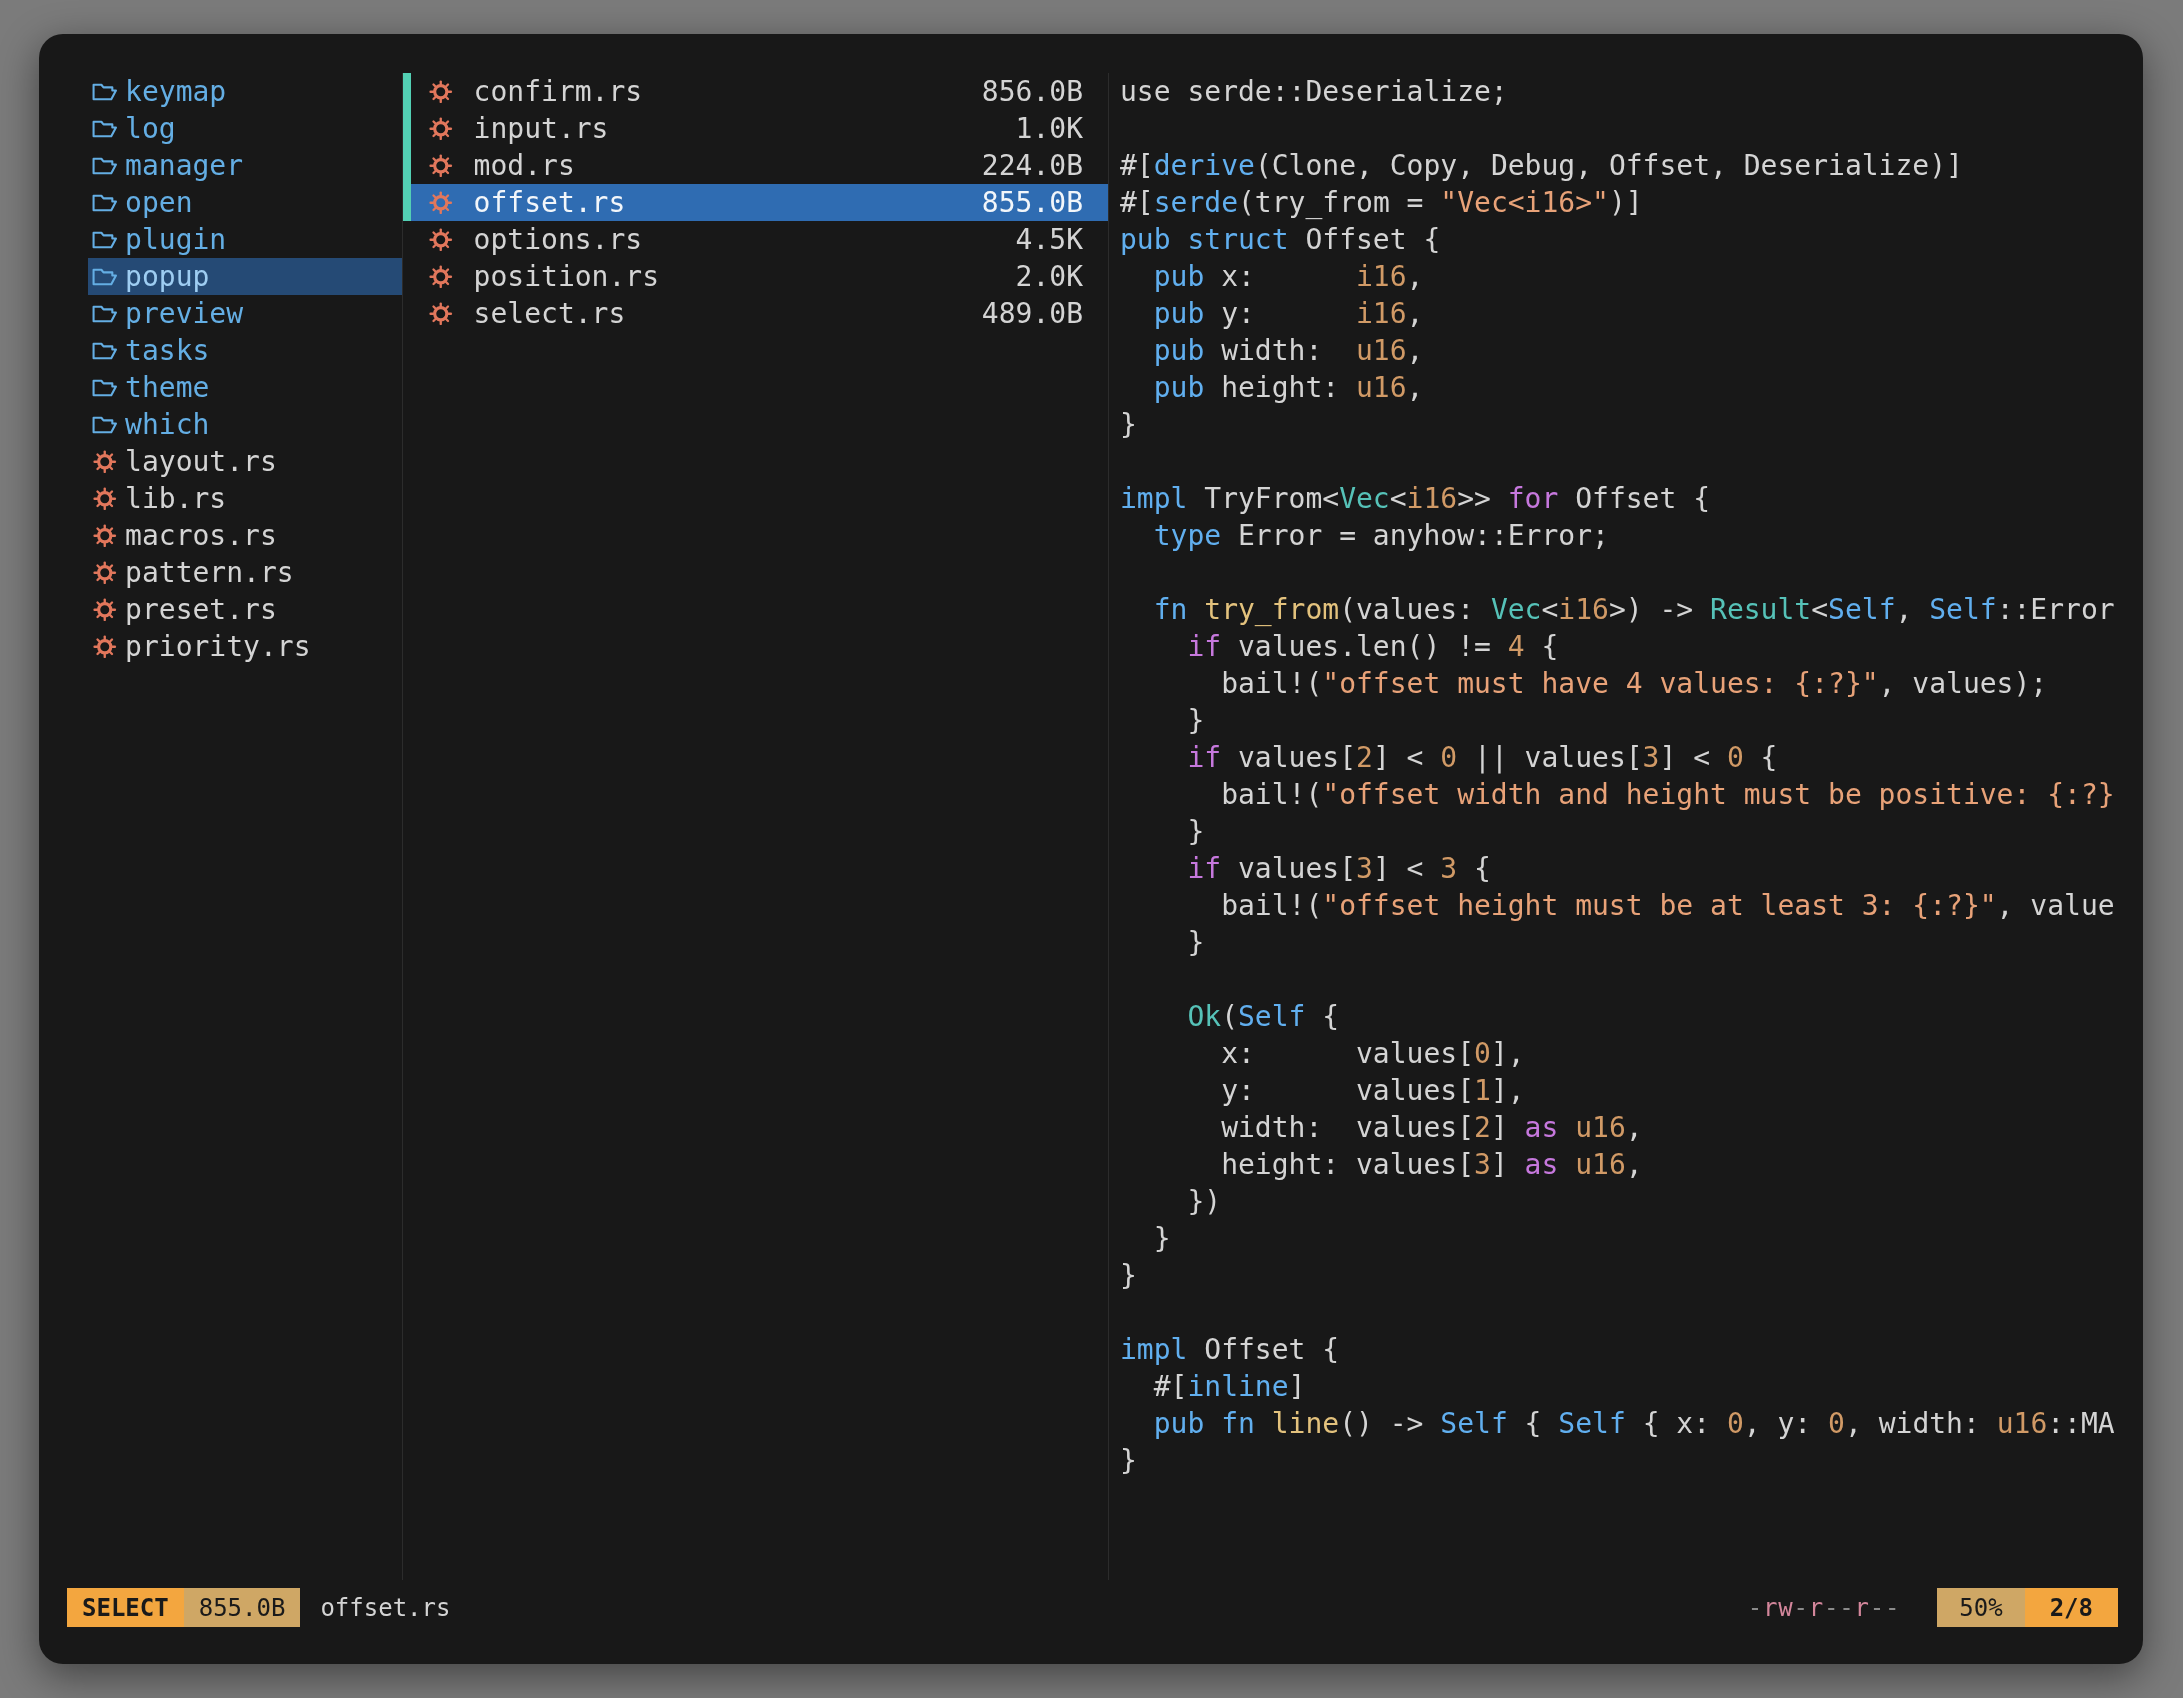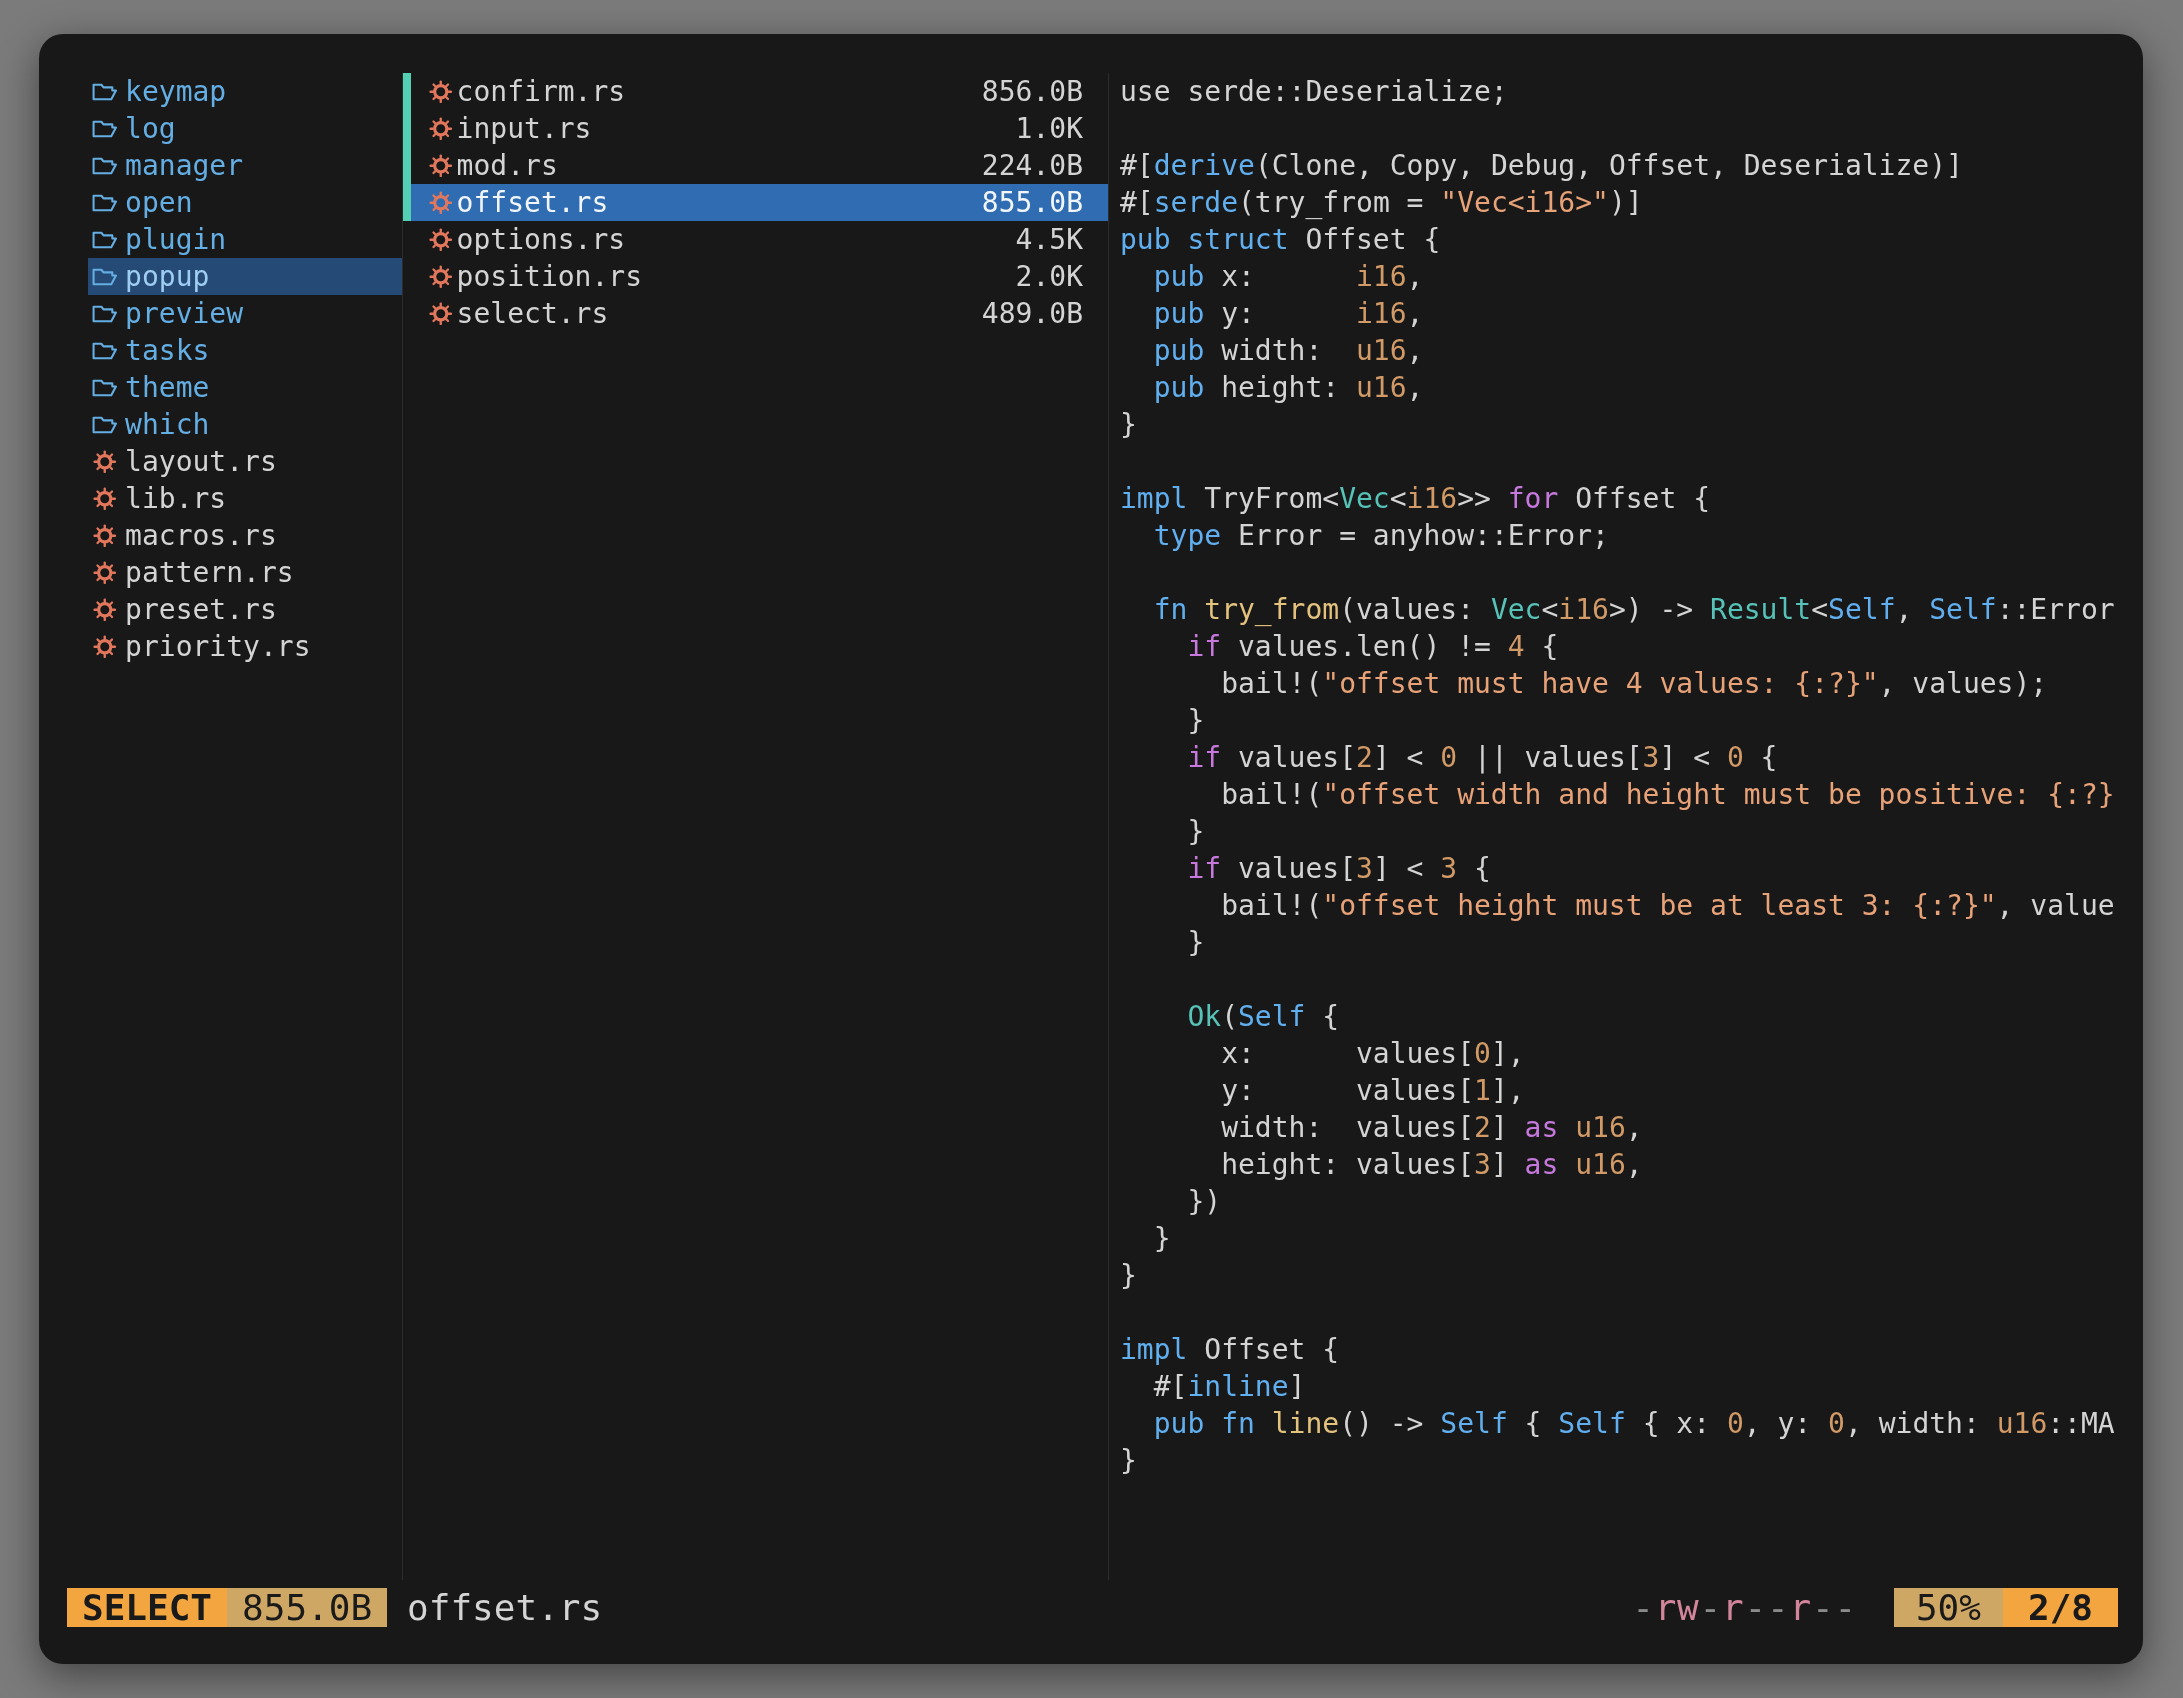--- a/index.html
+++ b/index.html
@@ -27,38 +27,38 @@
   .srow.dir .icon{color:var(--dir_blue,#64aee4)}
   .srow.file .label{color:var(--fg,#d4d4d4)}
   .srow.file .icon{color:var(--rust_orange,#e2775c)}
   .srow.sel{background:var(--sel_dir_bg,#254a75)}
   .srow.sel .label{color:var(--sel_dir_fg,#9ecdf2)}
 
   .frow{height:37px;display:flex;align-items:center;padding-right:25px;font-size:28px;color:var(--fg,#d4d4d4)}
   .frow .marker{width:7.6px;height:37px;flex:none}
   .frow .marker.on{background:var(--marker_teal,#53d0b4)}
   .frow .icon{color:var(--rust_orange,#e2775c);margin-left:17px}
-  .frow .fname{margin-left:2px;white-space:pre}
+  .frow .fname{margin-left:19px;white-space:pre}
   .frow .fsize{margin-left:auto;white-space:pre}
   .frow.sel{background:var(--sel_file_bg,#2f6cb2)}
   .frow.sel .fname,.frow.sel .fsize{color:var(--sel_file_fg,#f2f6fa)}
 
   .icon{display:inline-flex;width:27px;justify-content:center;align-items:center;flex:none}
   .icon svg{display:block}
 
   .cline{height:37px;line-height:37px;white-space:pre;font-size:28px;color:var(--fg,#d4d4d4)}
   .c-p{color:var(--fg,#d4d4d4)}
   .c-kw{color:var(--code_kw,#61afef)}
   .c-kw2{color:var(--code_kw2,#c678dd)}
   .c-ty{color:var(--code_type,#d19a66)}
   .c-str{color:var(--code_str,#e8a278)}
   .c-fn{color:var(--code_fn,#e3c27d)}
   .c-t{color:var(--code_teal,#56c2b8)}
 
-  .statusbar{position:absolute;left:28px;right:25px;bottom:37px;height:39px;display:flex;align-items:center;font-size:36px}
+  .statusbar{position:absolute;left:28px;right:25px;bottom:37px;height:39px;display:flex;align-items:center;font-size:24px}
   .badge{display:inline-flex;align-items:center;height:39px;padding:0 15px;color:var(--badge_fg,#1a1a1a);white-space:pre}
   .badge.bright{background:var(--badge_bright,#f3a63f);font-weight:bold}
   .badge.muted{background:var(--badge_muted,#cfa765)}
   .badge.pct{padding:0 22px}
   .badge.pos{padding:0 25px;font-weight:bold}
   .status-filename{margin-left:20px;color:var(--fg,#d4d4d4);white-space:pre}
   .status-right{margin-left:auto;display:flex;align-items:center}
   .perms{margin-right:37px;letter-spacing:0.8px;white-space:pre}
   .pm-dim{color:var(--perm_dim,#8a8a8a)}
   .pm-pr{color:var(--perm_letter,#d3869b)}

